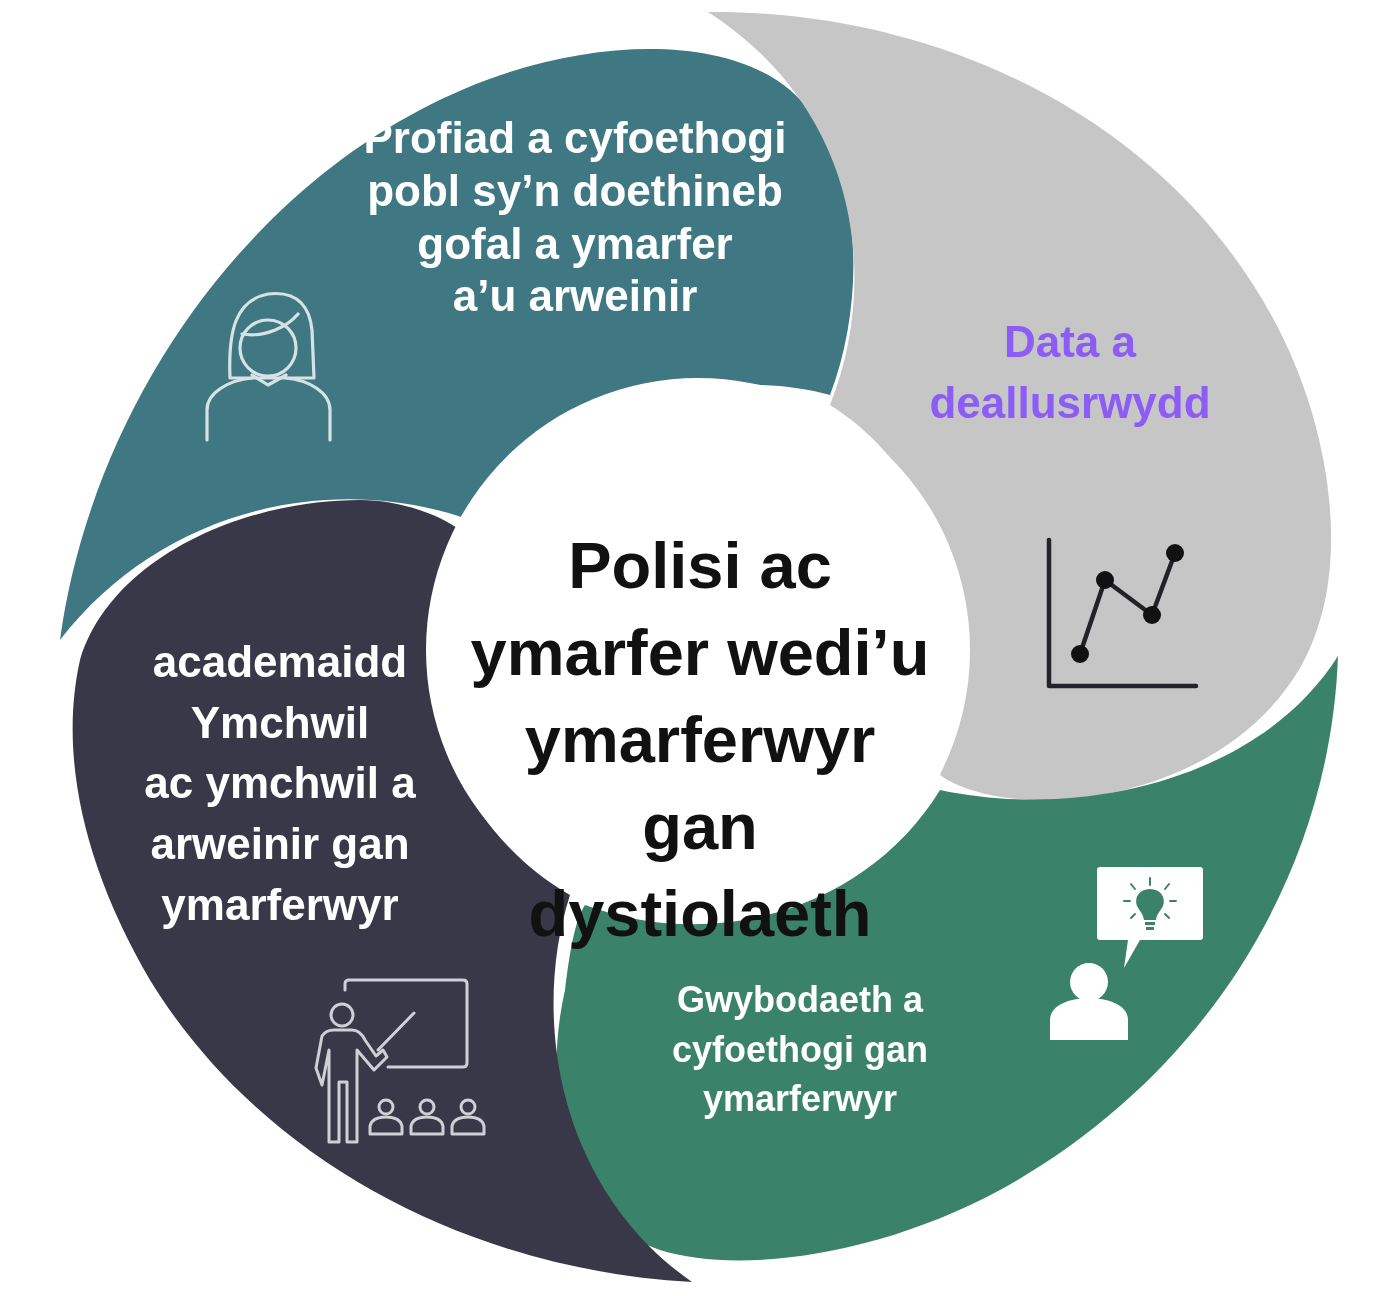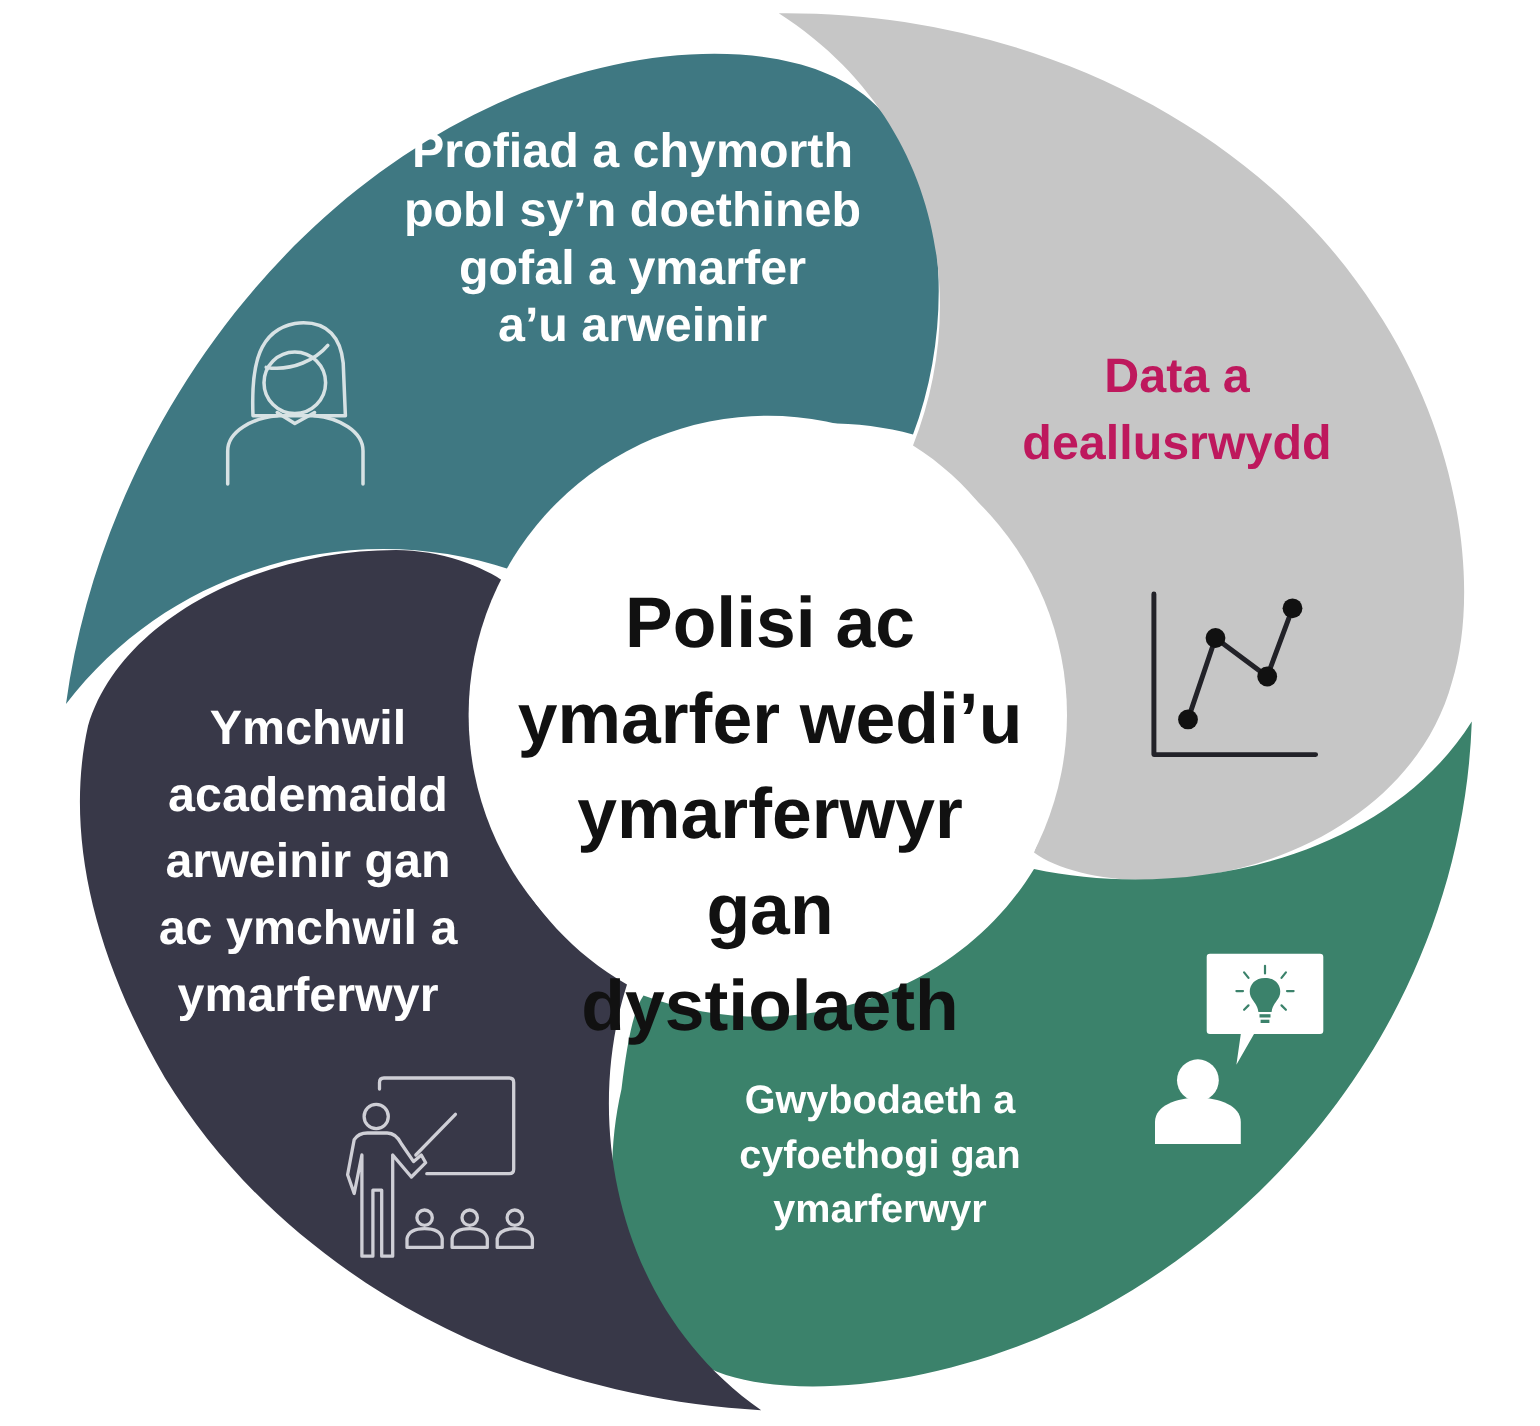--- a/index.html
+++ b/index.html
@@ -2,21 +2,21 @@
 <html><head>
 <meta charset="utf-8">
 <style>
   html, body { margin: 0; padding: 0; background: #ffffff; }
   body { width: 1400px; height: 1296px; position: relative; overflow: hidden;
          font-family: "Liberation Sans", "DejaVu Sans", sans-serif; }
   #diagram { position: absolute; left: 0; top: 0; width: 1400px; height: 1296px; }
   .label { position: absolute; text-align: center; font-weight: bold; line-height: 1.2; }
   .label span { display: block; }
   .seg-teal-label  { left: 320px; top: 112px; width: 510px; font-size: 44px; color: #ffffff; }
-  .seg-gray-label  { left: 880px; top: 312px; width: 380px; font-size: 44px; color: #be185d; line-height: 1.38; }
+  .seg-gray-label  { left: 880px; top: 312px; width: 380px; font-size: 44px; color: #8b5cf6; line-height: 1.38; }
   .seg-navy-label  { left: 110px; top: 632px; width: 340px; font-size: 44px; color: #ffffff; line-height: 1.38; }
   .seg-green-label { left: 590px; top: 975px; width: 420px; font-size: 36px; color: #ffffff; line-height: 1.38; }
   .center-label    { left: 460px; top: 522px; width: 480px; font-size: 65px; color: #111111; line-height: 1.34; }
 </style>
 </head>
 <body>
 
 <svg id="diagram" viewBox="0 0 1400 1296" xmlns="http://www.w3.org/2000/svg">
 
   <path class="seg" d="M 60 640
@@ -99,42 +99,42 @@
       <path d="M 370 1134 L 370 1126 Q 372 1117 386 1117 Q 400 1117 402 1126 L 402 1134 Z"></path>
       <circle cx="427" cy="1107" r="7"></circle>
       <path d="M 411 1134 L 411 1126 Q 413 1117 427 1117 Q 441 1117 443 1126 L 443 1134 Z"></path>
       <circle cx="468" cy="1107" r="7"></circle>
       <path d="M 452 1134 L 452 1126 Q 454 1117 468 1117 Q 482 1117 484 1126 L 484 1134 Z"></path>
     </g>
   </g>
 </svg>
 
 <div class="label seg-teal-label">
-  <span>Profiad a chymorth</span>
+  <span>Profiad a cyfoethogi</span>
   <span>pobl sy’n doethineb</span>
   <span>gofal a ymarfer</span>
   <span>a’u arweinir</span>
 </div>
 
 <div class="label seg-gray-label">
   <span>Data a</span>
   <span>deallusrwydd</span>
 </div>
 
 <div class="label seg-green-label">
   <span>Gwybodaeth a</span>
   <span>cyfoethogi gan</span>
   <span>ymarferwyr</span>
 </div>
 
 <div class="label seg-navy-label">
+  <span>academaidd</span>
   <span>Ymchwil</span>
-  <span>academaidd</span>
+  <span>ac ymchwil a</span>
   <span>arweinir gan</span>
-  <span>ac ymchwil a</span>
   <span>ymarferwyr</span>
 </div>
 
 <div class="label center-label">
   <span>Polisi ac</span>
   <span>ymarfer wedi’u</span>
   <span>ymarferwyr gan</span>
   <span>dystiolaeth</span>
 </div>
 

